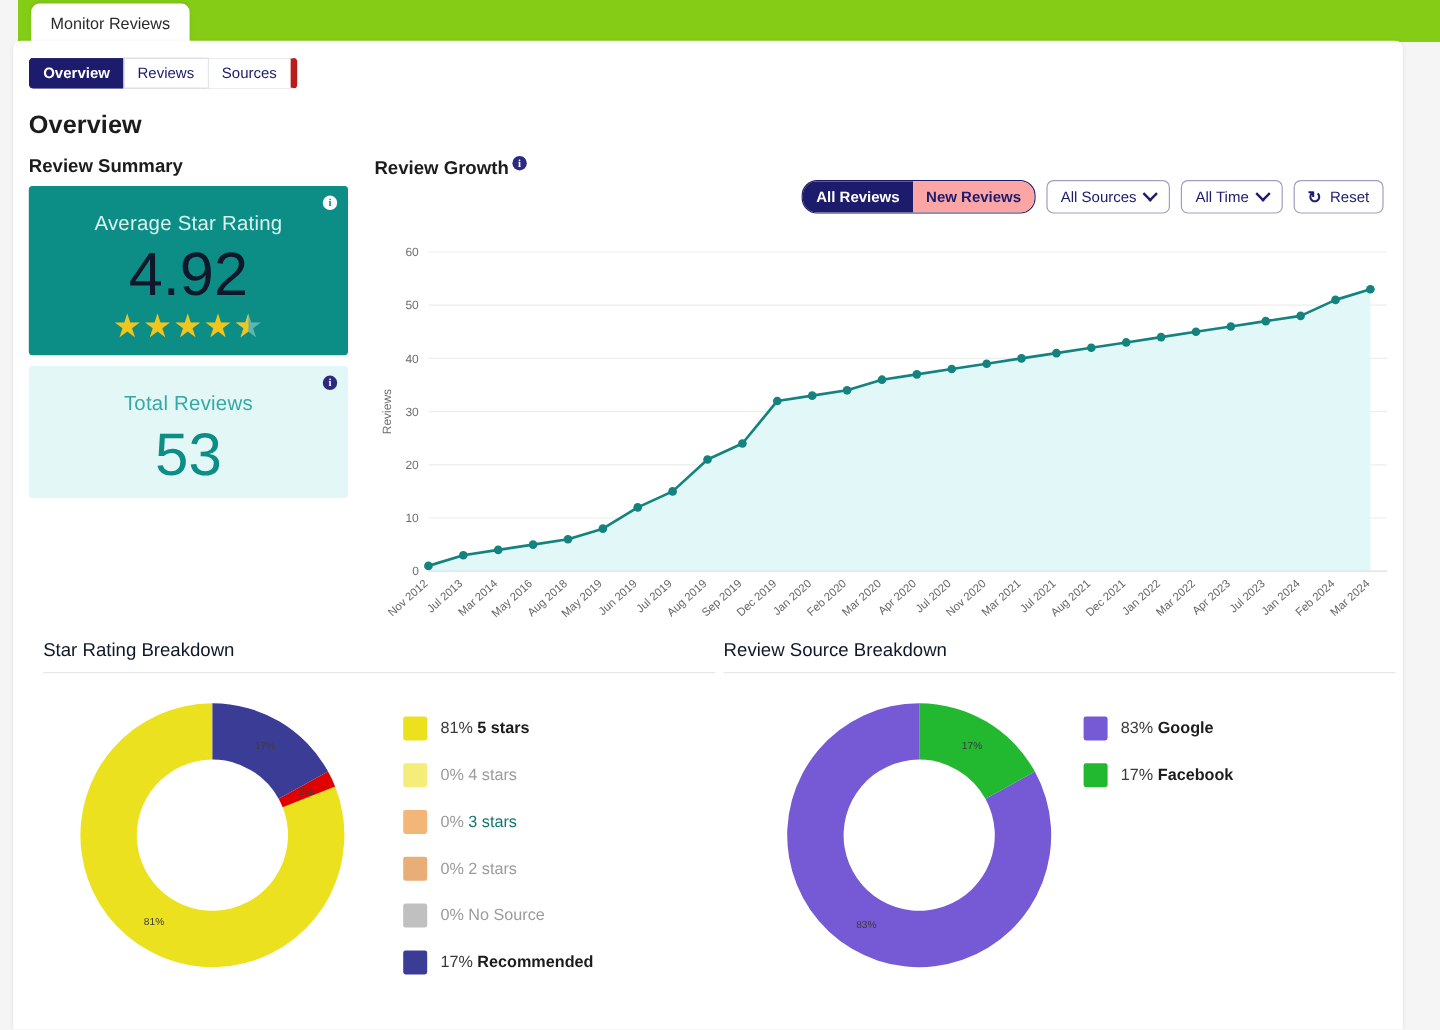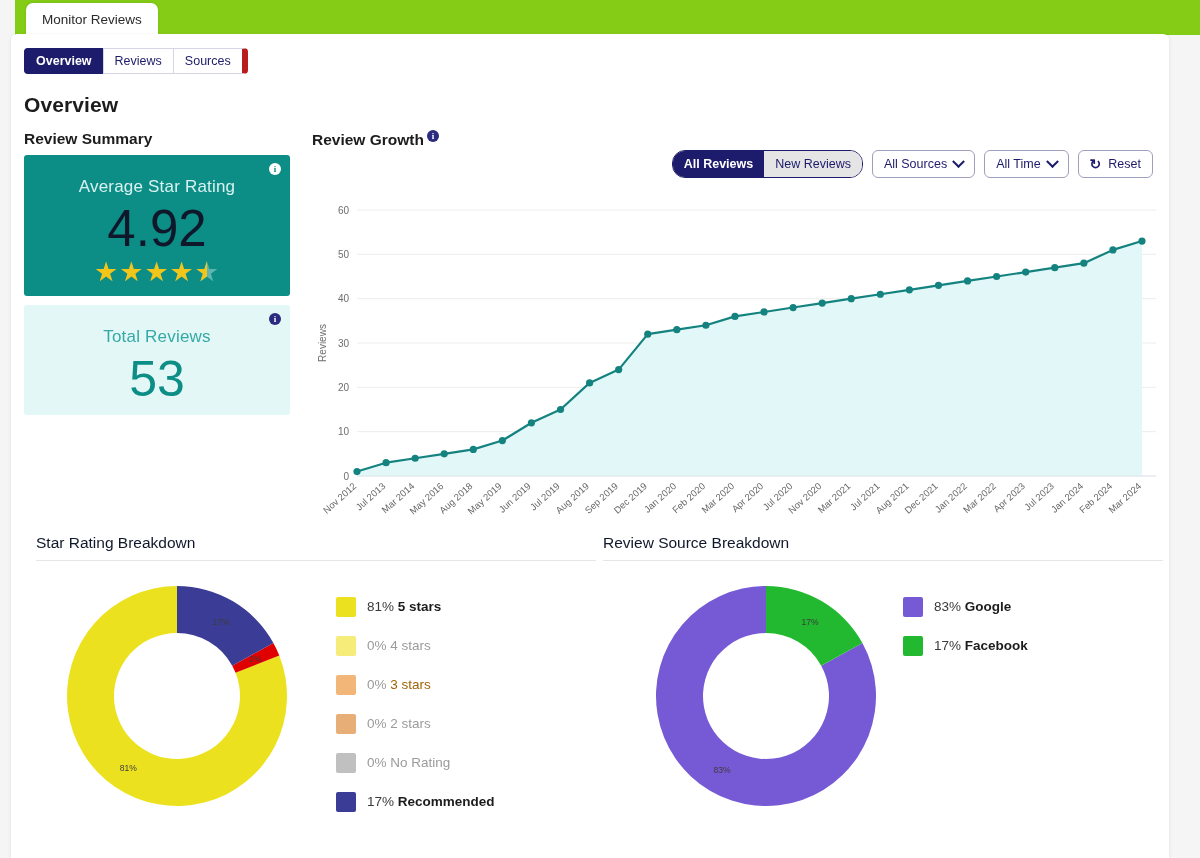--- a/index.html
+++ b/index.html
@@ -79,21 +79,21 @@
   #avg-rating-card .sum-label { color: #d9f2f0; }
   #total-reviews-card .sum-label { color: #35a9a5; }
   .sum-value { text-align: center; font-weight: 300; line-height: 1; }
   #avg-rating-value { color: #0f172a; font-size: 51px; margin-top: 6px; }
   #total-reviews-value { color: #0c8e87; font-size: 50px; margin-top: 7px; }
   .stars { text-align: center; margin-top: 5px; font-size: 27px; letter-spacing: 1px; line-height: 1; }
 
   
   .growth-toolbar { position: absolute; right: 16px; top: 116px; display: flex; align-items: center; gap: 9px; }
   .toggle-group { display: flex; border-radius: 13px; overflow: hidden; border: 1px solid #1d1b6b; }
-  .tg-btn { height: 26px; padding: 0 11px; display: flex; align-items: center; font-size: 12.5px; cursor: pointer; background: #e5e5e5; color: #1d1b6b; }
+  .tg-btn { height: 26px; padding: 0 11px; display: flex; align-items: center; font-size: 12.5px; cursor: pointer; background: #fca5a5; color: #1d1b6b; font-weight: bold; }
   .tg-btn.active { background: #1d1b6b; color: #fff; font-weight: 600; }
   .pill {
     height: 28px; padding: 0 11px; display: flex; align-items: center; gap: 7px;
     border: 1px solid #9e9fc0; border-radius: 6px; background: #fff;
     font-size: 12.5px; color: #1d1b6b; cursor: pointer;
   }
   .chev { width: 9px; height: 9px; border-right: 2px solid #1d1b6b; border-bottom: 2px solid #1d1b6b; transform: rotate(45deg) translate(-2px,-2px); }
   .refresh-glyph { font-size: 14px; font-weight: 700; color: #1d1b6b; }
 
   
@@ -345,29 +345,29 @@
             <div class="legend-row">
               <span class="swatch" style="background:#ece11f"></span>
               <span class="legend-txt">81% <b>5 stars</b></span>
             </div>
             <div class="legend-row">
               <span class="swatch" style="background:#f5ec7a"></span>
               <span class="legend-txt zero">0% <b style="color: rgb(155, 155, 155); font-weight: 400;">4 stars</b></span>
             </div>
             <div class="legend-row">
               <span class="swatch" style="background:#f2b678"></span>
-              <span class="legend-txt zero">0% <b style="color: #a16207; font-weight: 400;">3 stars</b></span>
+              <span class="legend-txt zero">0% <b style="color: #0f766e; font-weight: 400;">3 stars</b></span>
             </div>
             <div class="legend-row">
               <span class="swatch" style="background:#e8ae78"></span>
               <span class="legend-txt zero">0% <b style="color: rgb(155, 155, 155); font-weight: 400;">2 stars</b></span>
             </div>
             <div class="legend-row">
               <span class="swatch" style="background:#c0c0c0"></span>
-              <span class="legend-txt zero">0% <b style="color: rgb(155, 155, 155); font-weight: 400;">No Rating</b></span>
+              <span class="legend-txt zero">0% <b style="color: rgb(155, 155, 155); font-weight: 400;">No Source</b></span>
             </div>
             <div class="legend-row">
               <span class="swatch" style="background:#3b3c96"></span>
               <span class="legend-txt">17% <b>Recommended</b></span>
             </div>
           </div>
       </div>
     </div>
 
     <div class="bk" id="source-breakdown">

